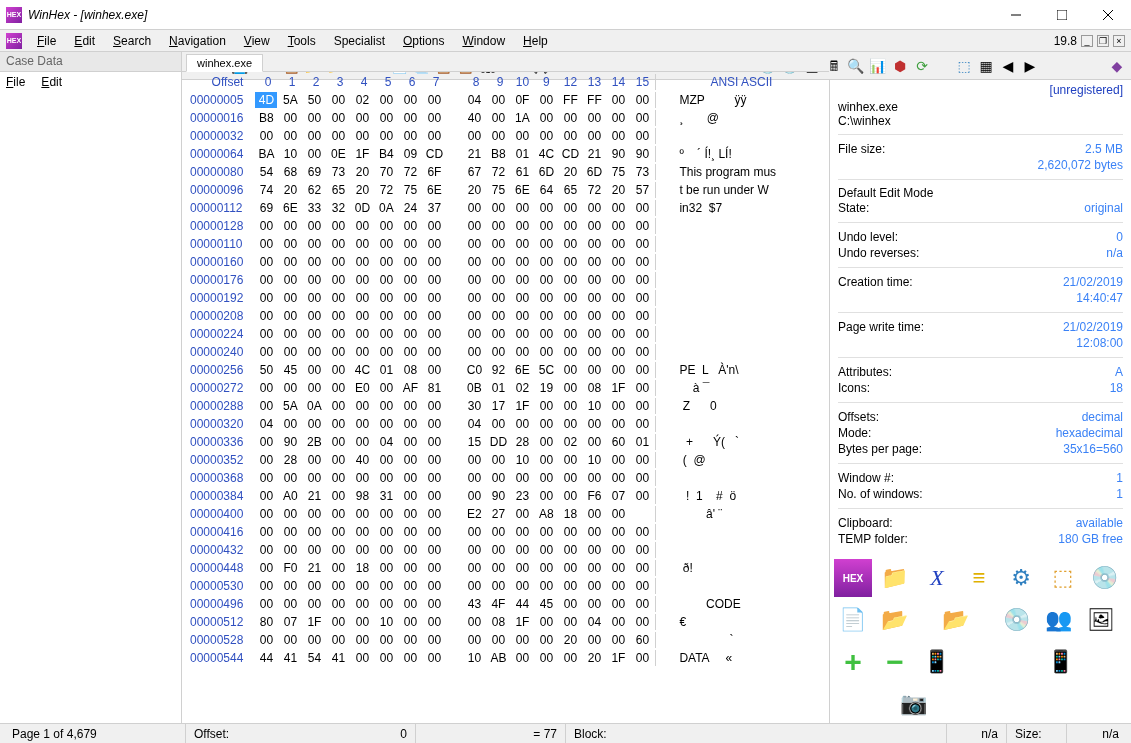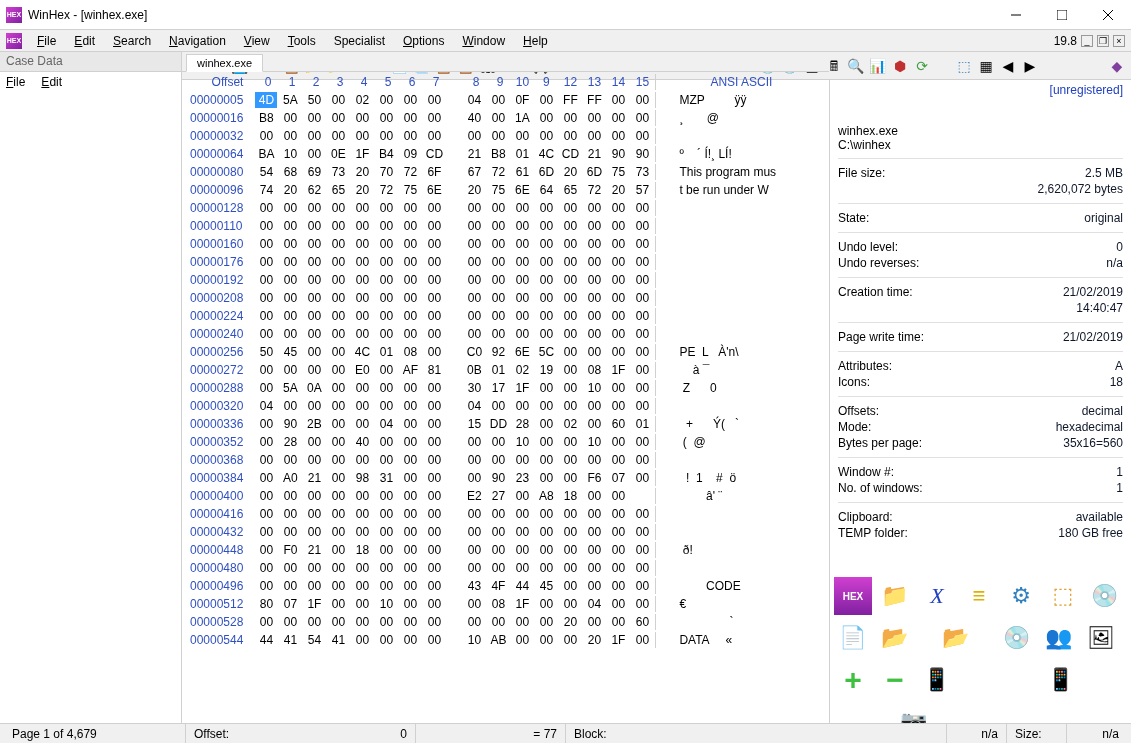--- a/index.html
+++ b/index.html
@@ -1,20 +1,20 @@
 <!DOCTYPE html>
 <html><head>
 <meta charset="utf-8">
 <style>
 * { margin:0; padding:0; box-sizing:border-box; font-family:"Segoe UI",Tahoma,sans-serif; font-size:12px; }
 html,body { width:1131px; height:743px; overflow:hidden; }
 body { display:flex; flex-direction:column; background:#fff; }
 .titlebar { height:30px; background:#fff; display:flex; align-items:center; border-bottom:1px solid #d0d0d0; }
 .titlebar .icon { width:16px; height:16px; margin:0 6px; background:linear-gradient(135deg,#d040d0,#8020a0); display:flex; align-items:center; justify-content:center; color:#fff; font-size:7px; font-weight:bold; }
-.titlebar .title { flex:1; color:#000; }
+.titlebar .title { flex:1; color:#000;font-style:italic; }
 .titlebar .btn { width:46px; height:28px; display:flex; align-items:center; justify-content:center; color:#000; }
 .menubar { height:22px; background:#f0f0f0; display:flex; align-items:center; border-bottom:1px solid #d0d0d0; font-size:12px; }
 .menubar .icon { width:16px; height:16px; margin:0 6px; background:linear-gradient(135deg,#d040d0,#8020a0); display:flex; align-items:center; justify-content:center; color:#fff; font-size:7px; font-weight:bold; }
 .menubar .m { padding:2px 9px; cursor:default; }
 .menubar .m u { text-decoration:underline; }
 .menubar .ver { margin-left:auto; padding:0 4px; color:#000; }
 .winicons { display:flex; align-items:center; padding-right:6px; gap:4px; }
 .winicons span { width:12px; height:12px; border:1px solid #999; font-size:9px; display:flex; align-items:center; justify-content:center; }
 .toolbar { height:28px; background:#f0f0f0; border-bottom:1px solid #d0d0d0; display:flex; align-items:center; padding:0 4px; gap:2px; }
 .toolbar .tb { width:20px; height:20px; display:flex; align-items:center; justify-content:center; font-size:14px; line-height:1; cursor:default; border:1px solid transparent; }
@@ -35,25 +35,25 @@
 .offset { color:#3050c0; padding-right:10px !important; }
 .hexrow td { height:16px; }
 .hexrow .b { width:22px; text-align:center; }
 .hexrow .b.sel { background:#3399ff; color:#fff; }
 .gap { width:14px; }
 .ansihdr { color:#3050c0; text-align:center !important; }
 .ansi { padding-left:8px !important; color:#000; }
 .vline { border-left:1px solid #d0d0d0; }
 .statusbar { height:20px; background:#f0f0f0; border-top:1px solid #d0d0d0; display:flex; align-items:center; font-size:11px; padding:0 4px; }
 .statusbar .cell { padding:0 8px; border-right:1px solid #d0d0d0; height:100%; display:flex; align-items:center; }
-.right { width:302px; border-left:1px solid #d0d0d0; background:#fff; display:flex; flex-direction:column; font-size:12px;gap:24px; }
+.right { width:302px; border-left:1px solid #d0d0d0; background:#fff; display:flex; flex-direction:column; font-size:12px; }
 .right .reg { text-align:right; color:#2040c0; padding:3px 8px; }
 .right .info { padding:0 8px 6px 8px; }
 .right .row { display:flex; justify-content:space-between; padding:1px 0; }
-.right .row .v { color:#0f172a; }
+.right .row .v { color:#3b82f6; }
 .right .sep { height:1px; background:#e0e0e0; margin:6px 0; }
 .right .iconpanel { padding:6px 4px; display:flex; flex-wrap:wrap; gap:4px; margin-top:auto; }
 .right .iconpanel .big { width:38px; height:38px; display:flex; align-items:center; justify-content:center; font-size:22px; background:#fff; }
 .right .iconpanel .wide { width:76px; }
 svg { display:block; }
 </style>
 </head>
 <body>
 
 <div class="titlebar">
@@ -309,20 +309,42 @@
               <td class="b">6E</td>
               <td class="b">64</td>
               <td class="b">65</td>
               <td class="b">72</td>
               <td class="b">20</td>
               <td class="b">57</td>
               <td class="gap vline"></td>
               <td class="ansi">t be run under W</td>
             </tr>
             <tr class="hexrow">
+              <td class="offset" style="padding-left:6px">00000112</td>
+              <td class="b">69</td>
+              <td class="b">6E</td>
+              <td class="b">33</td>
+              <td class="b">32</td>
+              <td class="b">0D</td>
+              <td class="b">0A</td>
+              <td class="b">24</td>
+              <td class="b">37</td>
+              <td class="gap"></td>
+              <td class="b">00</td>
+              <td class="b">00</td>
+              <td class="b">00</td>
+              <td class="b">00</td>
+              <td class="b">00</td>
+              <td class="b">00</td>
+              <td class="b">00</td>
+              <td class="b">00</td>
+              <td class="gap vline"></td>
+              <td class="ansi">in32  $7        </td>
+            </tr>
+            <tr class="hexrow">
               <td class="offset" style="padding-left:6px">00000128</td>
               <td class="b">00</td>
               <td class="b">00</td>
               <td class="b">00</td>
               <td class="b">00</td>
               <td class="b">00</td>
               <td class="b">00</td>
               <td class="b">00</td>
               <td class="b">00</td>
               <td class="gap"></td>
@@ -749,21 +771,21 @@
               <td class="b">00</td>
               <td class="b">00</td>
               <td class="b">00</td>
               <td class="b">00</td>
               <td class="b">00</td>
               <td class="b">00</td>
               <td class="gap vline"></td>
               <td class="ansi"> ð!             </td>
             </tr>
             <tr class="hexrow">
-              <td class="offset" style="padding-left:6px">00000480</td>
+              <td class="offset" style="padding-left:6px">00000530</td>
               <td class="b">00</td>
               <td class="b">00</td>
               <td class="b">00</td>
               <td class="b">00</td>
               <td class="b">00</td>
               <td class="b">00</td>
               <td class="b">00</td>
               <td class="b">00</td>
               <td class="gap"></td>
               <td class="b">00</td>
@@ -878,20 +900,21 @@
       <div class="sep"></div>
       <div class="row">
           <span>File size:</span>
           <span class="v">2.5 MB</span>
         </div>
       <div class="row">
           <span></span>
           <span class="v">2,620,072 bytes</span>
         </div>
       <div class="sep"></div>
+      <div>Default Edit Mode</div>
       <div class="row">
           <span>State:</span>
           <span class="v">original</span>
         </div>
       <div class="sep"></div>
       <div class="row">
           <span>Undo level:</span>
           <span class="v">0</span>
         </div>
       <div class="row">
@@ -904,20 +927,24 @@
           <span class="v">21/02/2019</span>
         </div>
       <div class="row">
           <span></span>
           <span class="v">14:40:47</span>
         </div>
       <div class="sep"></div>
       <div class="row">
           <span>Page write time:</span>
           <span class="v">21/02/2019</span>
+        </div>
+      <div class="row">
+          <span></span>
+          <span class="v">12:08:00</span>
         </div>
       <div class="sep"></div>
       <div class="row">
           <span>Attributes:</span>
           <span class="v">A</span>
         </div>
       <div class="row">
           <span>Icons:</span>
           <span class="v">18</span>
         </div>

